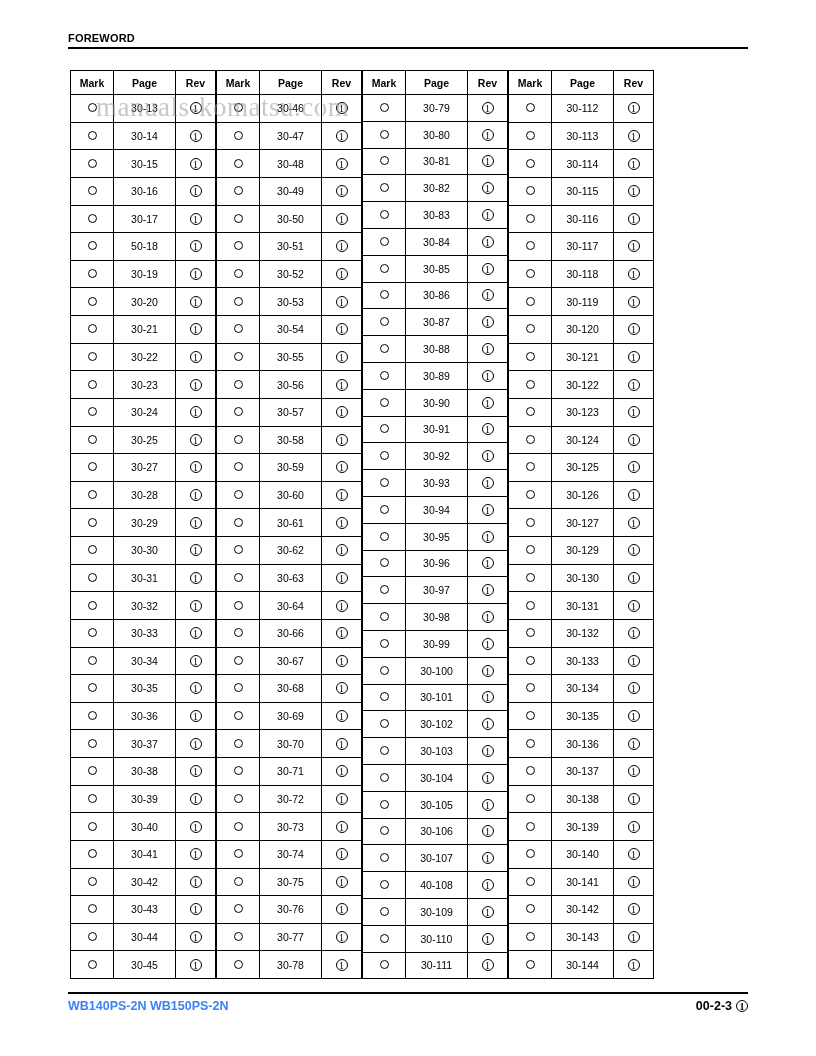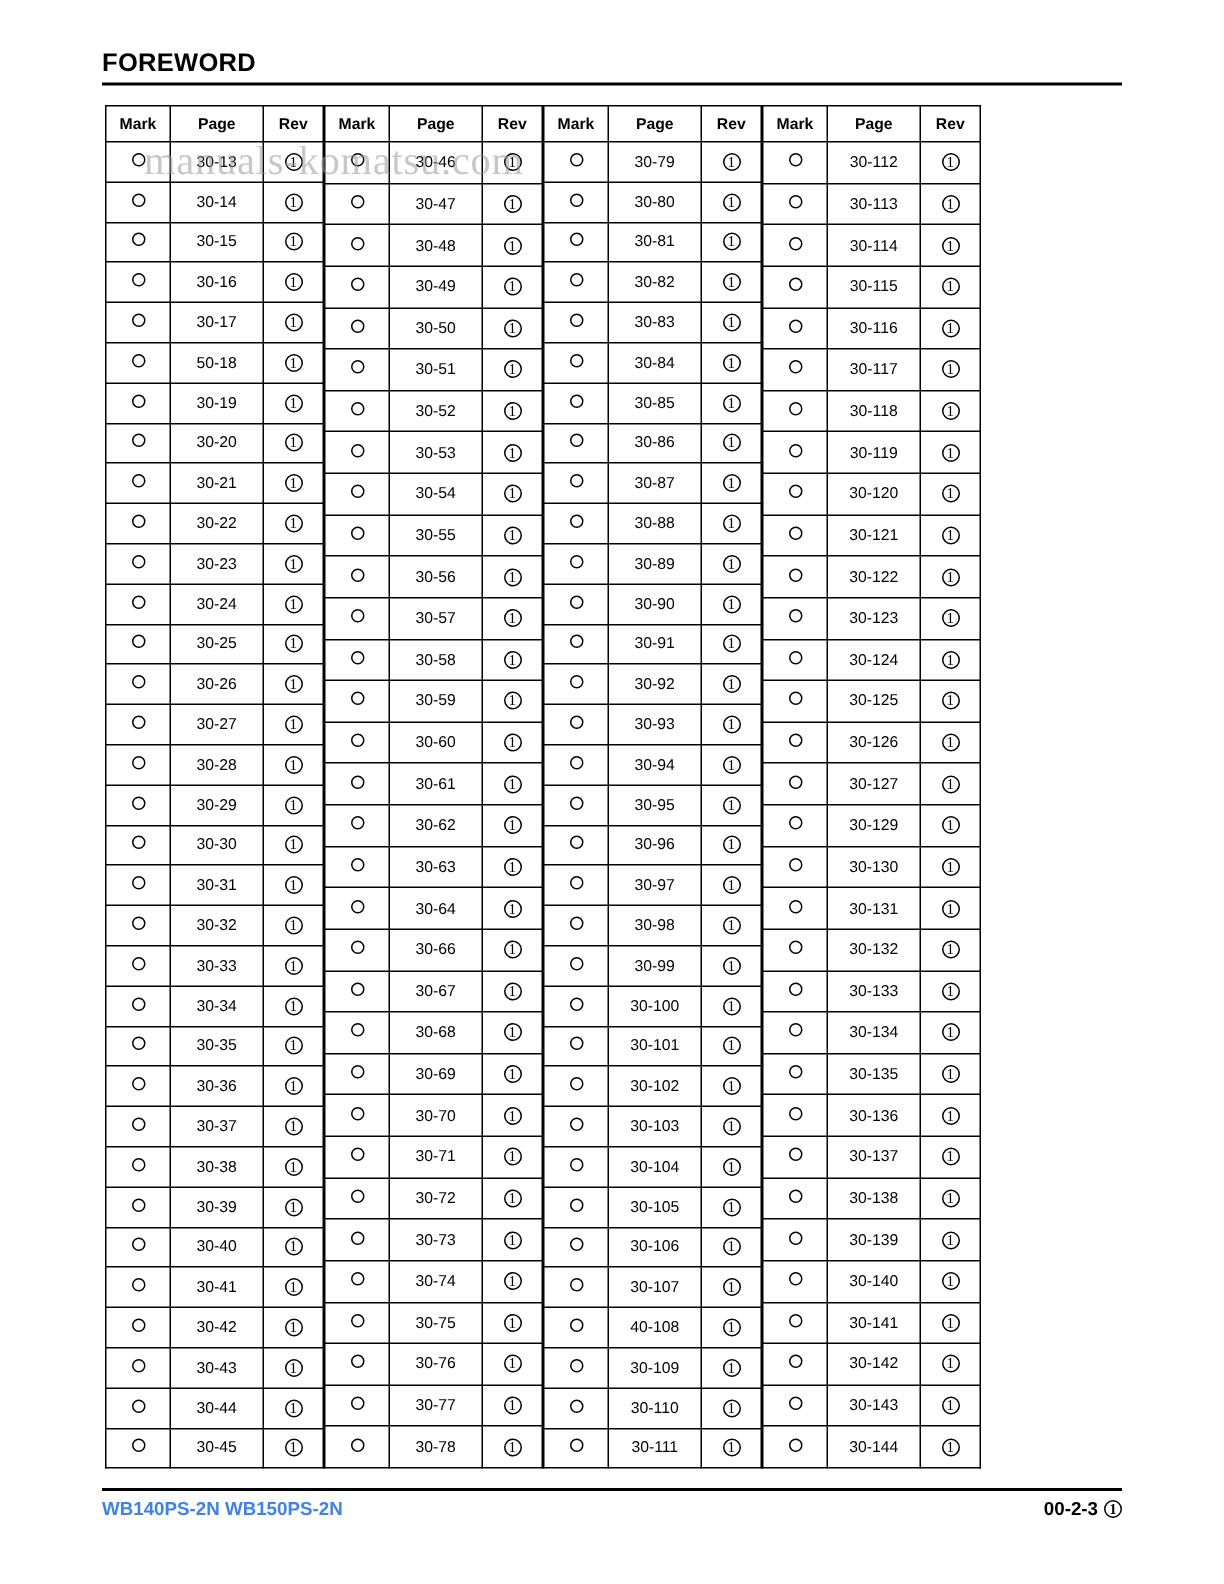--- a/index.html
+++ b/index.html
@@ -20,21 +20,21 @@
     padding: 0;
   }
   
   .header {
     position: absolute;
     left: 68px;
     top: 32px;
     width: 680px;
   }
   .header-title {
-    font-size: 17px;
+    font-size: 11px;
     font-weight: bold;
     letter-spacing: 0.2px;
     color: #000;
     padding-bottom: 2px;
   }
   .header-rule {
     border-bottom: 2px solid #000;
     width: 680px;
     margin-top: 1px;
   }
@@ -221,25 +221,20 @@
             <td class="c-page">30-24</td>
             <td class="c-rev"><span class="rev-mark">1</span></td>
           </tr>
           <tr>
             <td class="c-mark"><span class="mark-circle"></span></td>
             <td class="c-page">30-25</td>
             <td class="c-rev"><span class="rev-mark">1</span></td>
           </tr>
           <tr>
             <td class="c-mark"><span class="mark-circle"></span></td>
-            <td class="c-page">30-26</td>
-            <td class="c-rev"><span class="rev-mark">1</span></td>
-          </tr>
-          <tr>
-            <td class="c-mark"><span class="mark-circle"></span></td>
             <td class="c-page">30-27</td>
             <td class="c-rev"><span class="rev-mark">1</span></td>
           </tr>
           <tr>
             <td class="c-mark"><span class="mark-circle"></span></td>
             <td class="c-page">30-28</td>
             <td class="c-rev"><span class="rev-mark">1</span></td>
           </tr>
           <tr>
             <td class="c-mark"><span class="mark-circle"></span></td>

